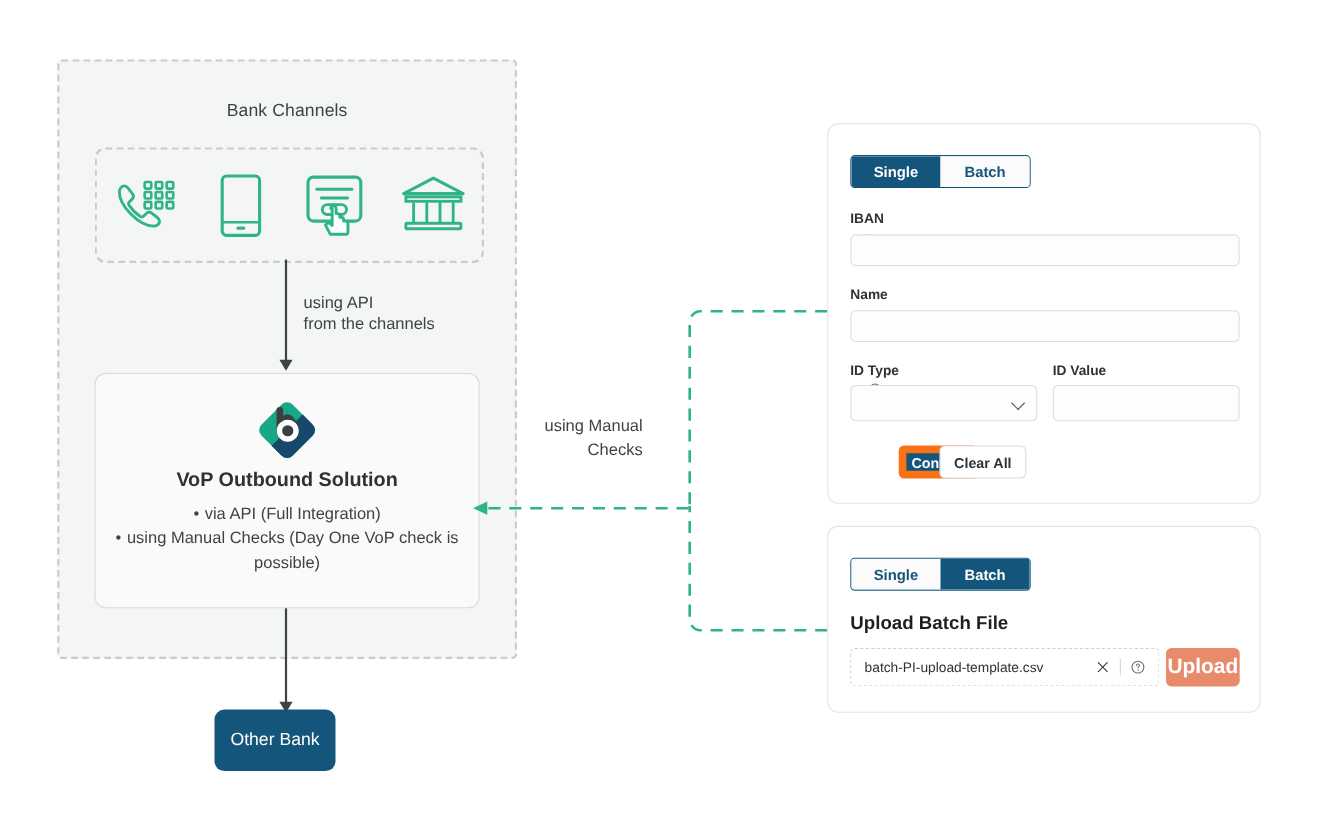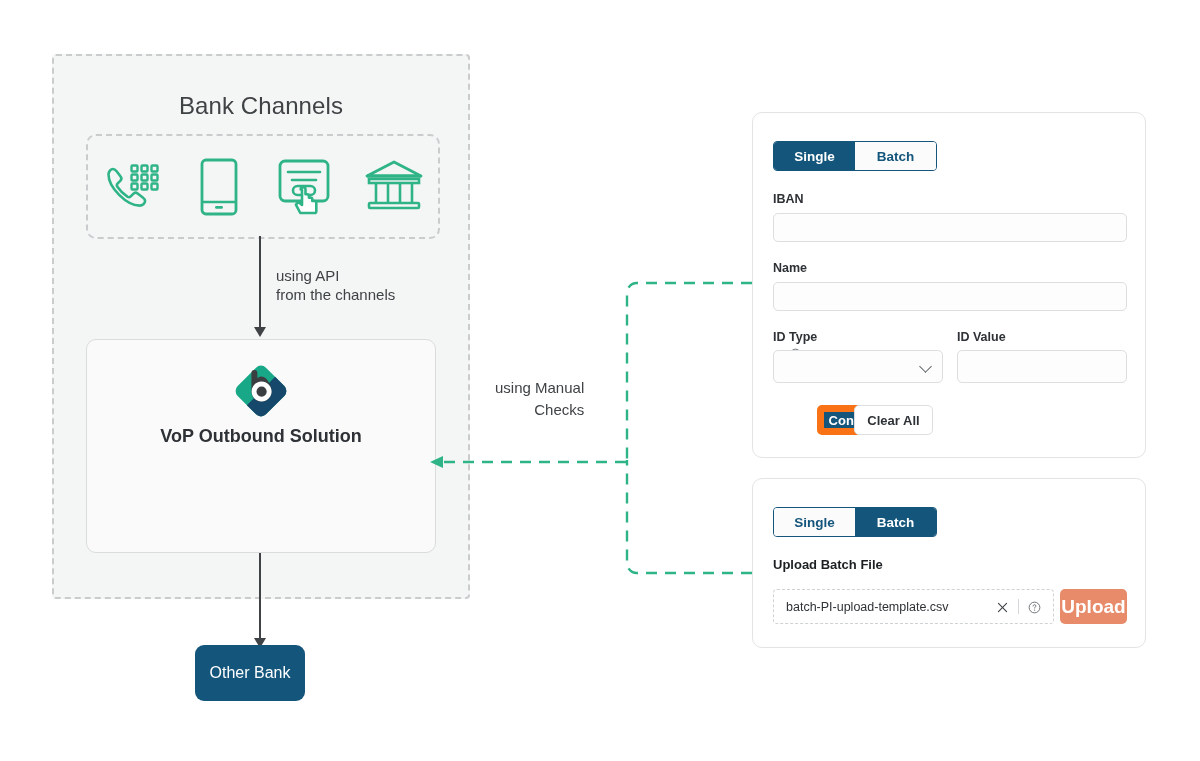--- a/index.html
+++ b/index.html
@@ -24,21 +24,21 @@
     width: 418px; height: 545px;
     background: #f4f5f5;
     border: 2px dashed #c9cbcd;
     border-radius: 4px;
   }
   .bank-title {
     position: absolute;
     left: 0; top: 36px;
     width: 100%;
     text-align: center;
-    font-size: 24px;
+    font-size: 16px;
     color: #3f4346;
     letter-spacing: .1px;
   }
   .channels-box {
     position: absolute;
     left: 32px; top: 78px;
     width: 354px; height: 105px;
     border: 2px dashed #c9cbcd;
     border-radius: 10px;
     display: flex;
@@ -220,21 +220,21 @@
     display: flex;
     align-items: center;
     justify-content: center;
   }
   .btn-primary { background: #14557c; color: #ffffff; border: 7px solid #f97316; margin-left: 44px; }
   .btn-ghost { background: #ffffff; color: #2e3135; border: 1px solid #dcdee0; }
 
   .upload-title {
     position: absolute;
     left: 20px; top: 78px;
-    font-size: 13px;
+    font-size: 17px;
     font-weight: bold;
     color: #1d2023;
   }
   .filebox {
     position: absolute;
     left: 20px; top: 110px;
     width: 281px; height: 35px;
     border: 1.5px dashed #cfd2d4;
     border-radius: 4px;
     display: flex;
@@ -334,20 +334,24 @@
           <rect x="11" y="11" width="40" height="40" rx="7" fill="#18a887"></rect>
           <path d="M31 11h13a7 7 0 0 1 7 7v26a7 7 0 0 1-7 7H31z" fill="#16486b"></path>
         </g>
         <path d="M31.5 16.5c-1.6 0-3 .6-4.1 1.6V13a3 3 0 0 0-6 0v18.6c0 5.6 4.5 10.1 10.1 10.1s10.1-4.5 10.1-10.1-4.5-15.1-10.1-15.1z" fill="#3b3f41"></path>
         <path d="M31.6 21.6c-5.5 0-10 4.5-10 10s4.5 10 10 10 10-4.5 10-10-4.5-10-10-10z" fill="#ffffff"></path>
         <circle cx="31.6" cy="31.6" r="5.1" fill="#3b3f41"></circle>
         <path d="M22.9 12.8h3.9v7.4c-1.4.9-2.7 2.1-3.6 3.5l-1.4-1.1z" fill="#3b3f41"></path>
       </svg>
     </div>
     <div class="vop-title">VoP Outbound Solution</div>
+    <ul class="vop-bullets">
+      <li>via API (Full Integration)</li>
+      <li>using Manual Checks (Day One VoP check is possible)</li>
+    </ul>
   </div>
 
   <div class="arrow-bank"></div>
   <div class="other-bank">Other Bank</div>
 
   <svg class="connector" width="340" height="320" viewBox="0 0 340 320">
 
     <path d="M332 13 H217 a10 10 0 0 0 -10 10 V190" stroke="#2fb488" stroke-width="2.4" fill="none" stroke-dasharray="11 8"></path>
 
     <path d="M332 303 H217 a10 10 0 0 1 -10 -10 V190" stroke="#2fb488" stroke-width="2.4" fill="none" stroke-dasharray="11 8"></path>

